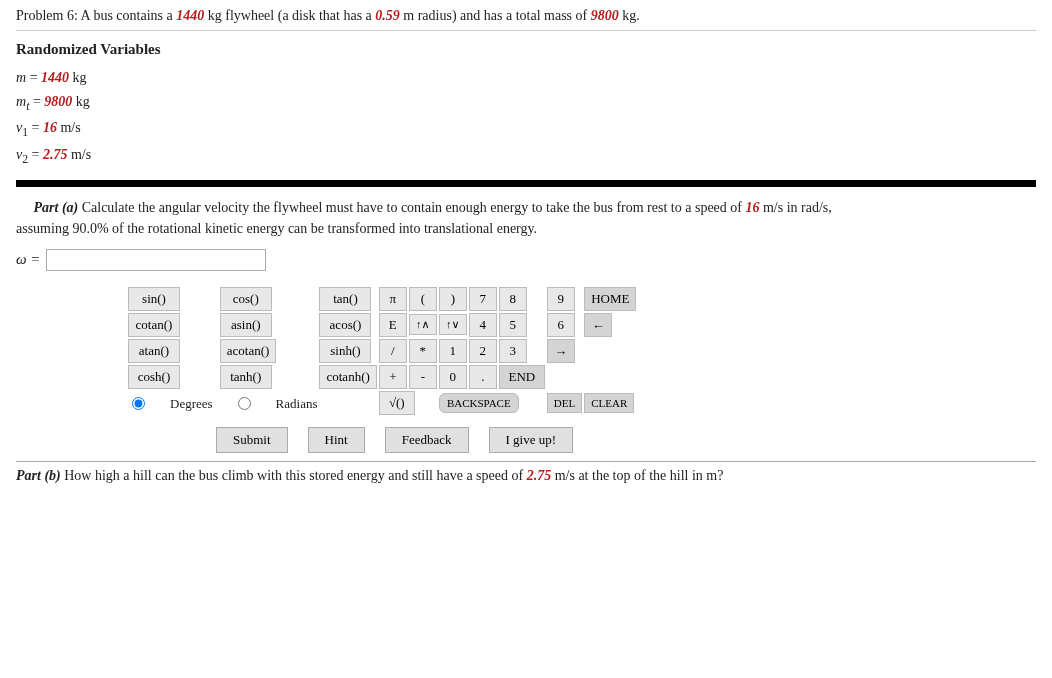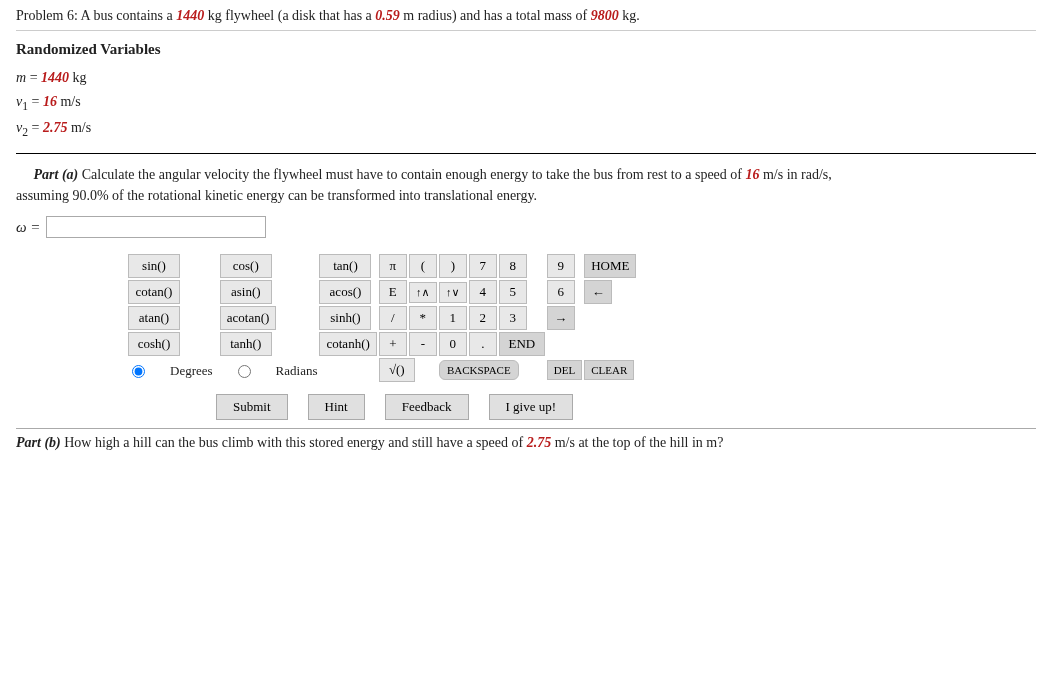--- a/index.html
+++ b/index.html
@@ -26,21 +26,21 @@
       padding-bottom: 6px;
     }
     .problem-header b { font-weight: normal; }
     .highlight-red { color: #b91c1c; font-style: italic; font-weight: bold; }
     .section-title {
       font-weight: bold;
       font-size: 15px;
       margin-bottom: 8px;
     }
     .variables-section {
-      border-bottom: 1px solid #000000;
+      border-bottom: 7px solid #000000;
       padding-bottom: 10px;
       margin-bottom: 10px;
     }
     .var-line {
       font-size: 14px;
       line-height: 1.7;
     }
     .part-a-section {
       margin-top: 8px;
     }
@@ -142,20 +142,23 @@
 <div class="page">
 
   <div class="problem-header">
     <b>Problem 6:</b><span> A bus contains a </span><span class="highlight-red">1440</span><span> kg flywheel (a disk that has a </span><span class="highlight-red">0.59</span><span> m radius) and has a total mass of </span><span class="highlight-red">9800</span><span> kg.</span>
   </div>
 
   <div class="variables-section">
     <div class="section-title">Randomized Variables</div>
     <div class="var-line">
       <i>m</i> = <span class="highlight-red">1440</span> kg
+    </div>
+    <div class="var-line">
+      <i>m<sub>t</sub></i> = <span class="highlight-red">9800</span> kg
     </div>
     <div class="var-line">
       <i>v</i><sub>1</sub> = <span class="highlight-red">16</span> m/s
     </div>
     <div class="var-line">
       <i>v</i><sub>2</sub> = <span class="highlight-red">2.75</span> m/s
     </div>
   </div>
 
   <div class="part-a-section">

